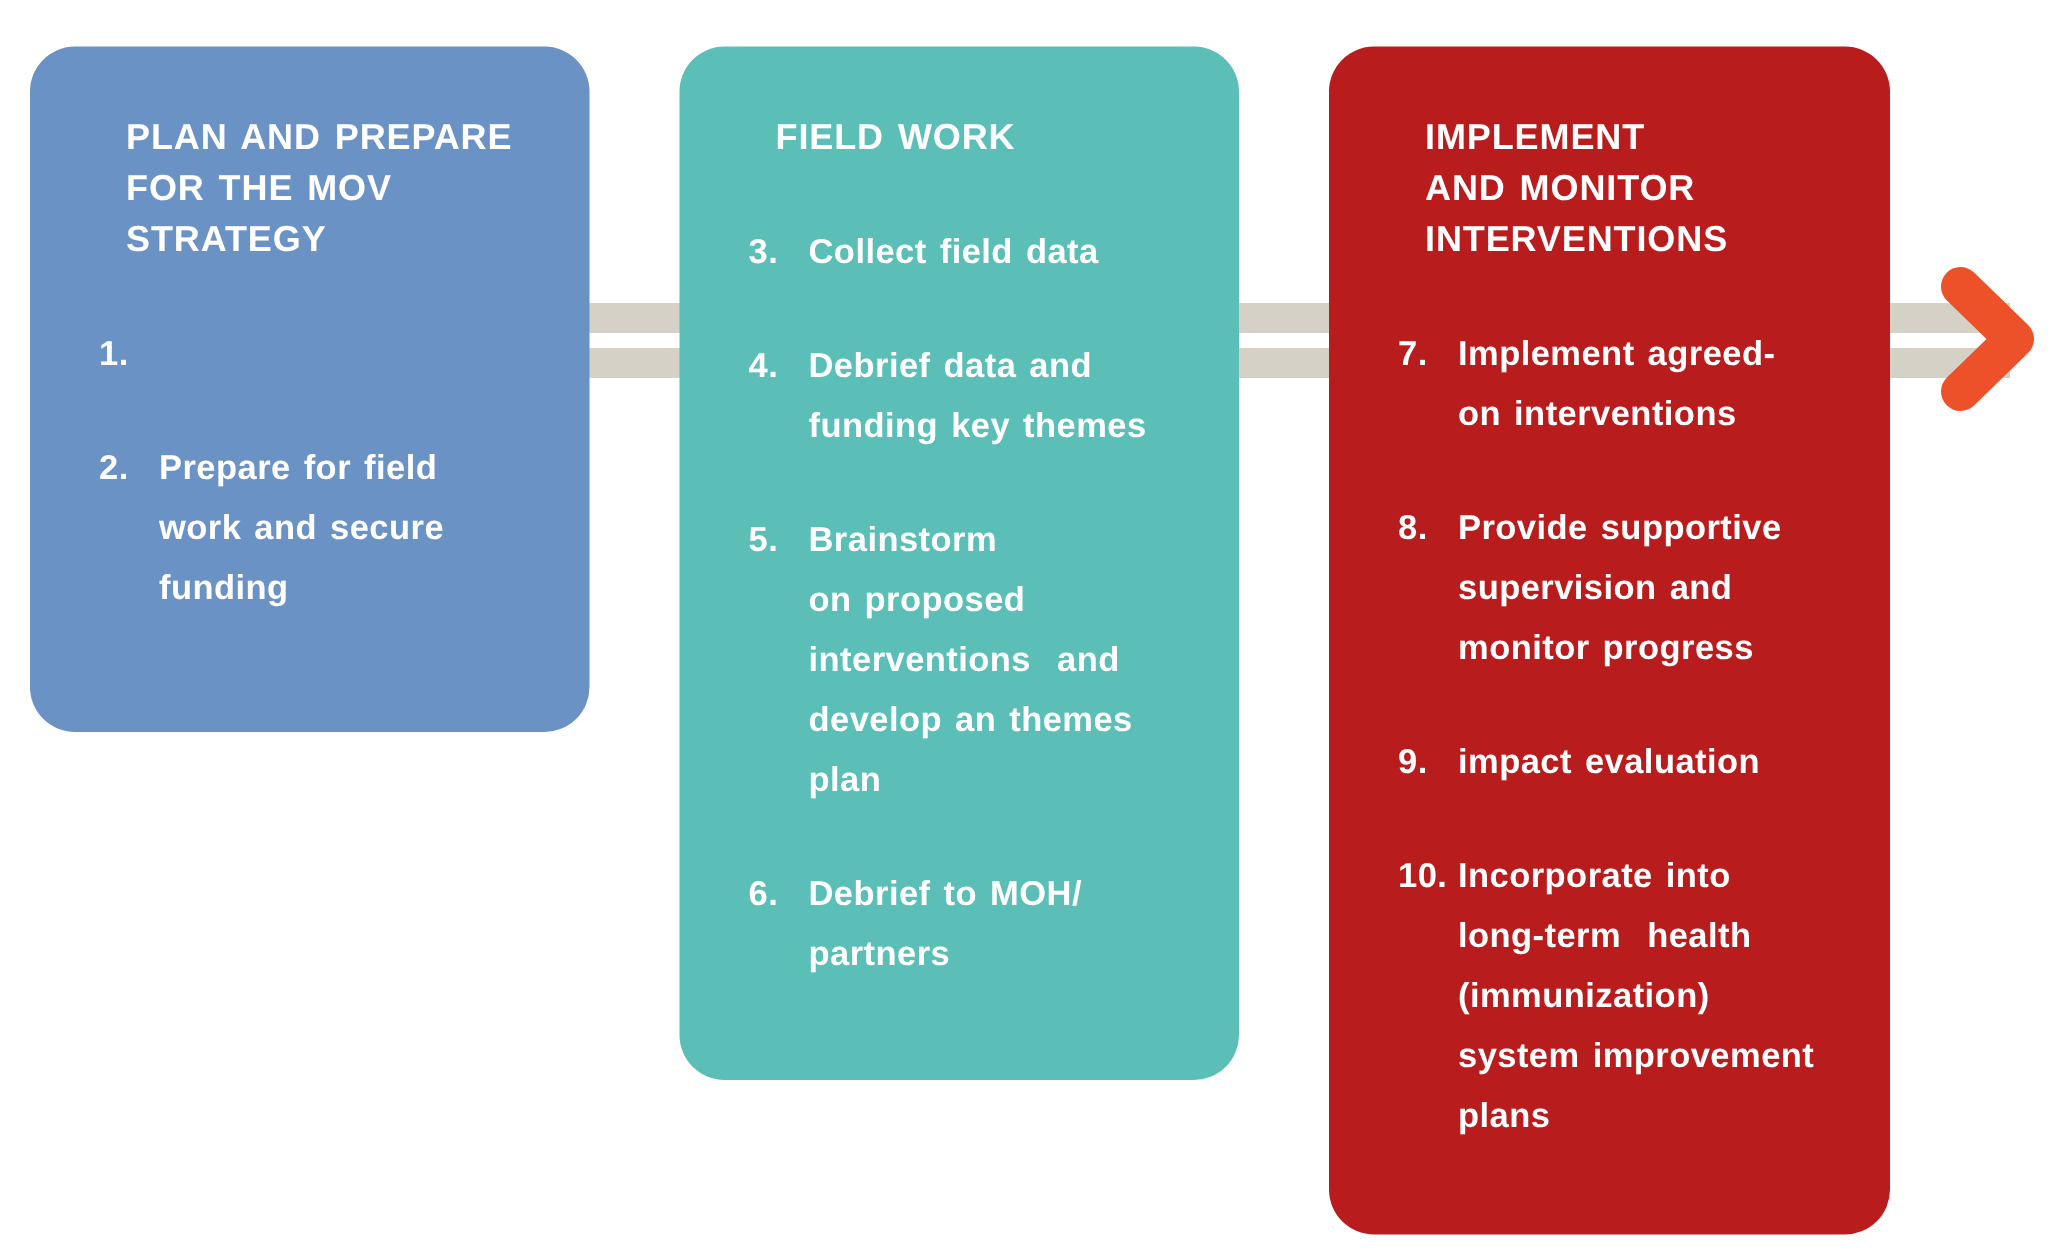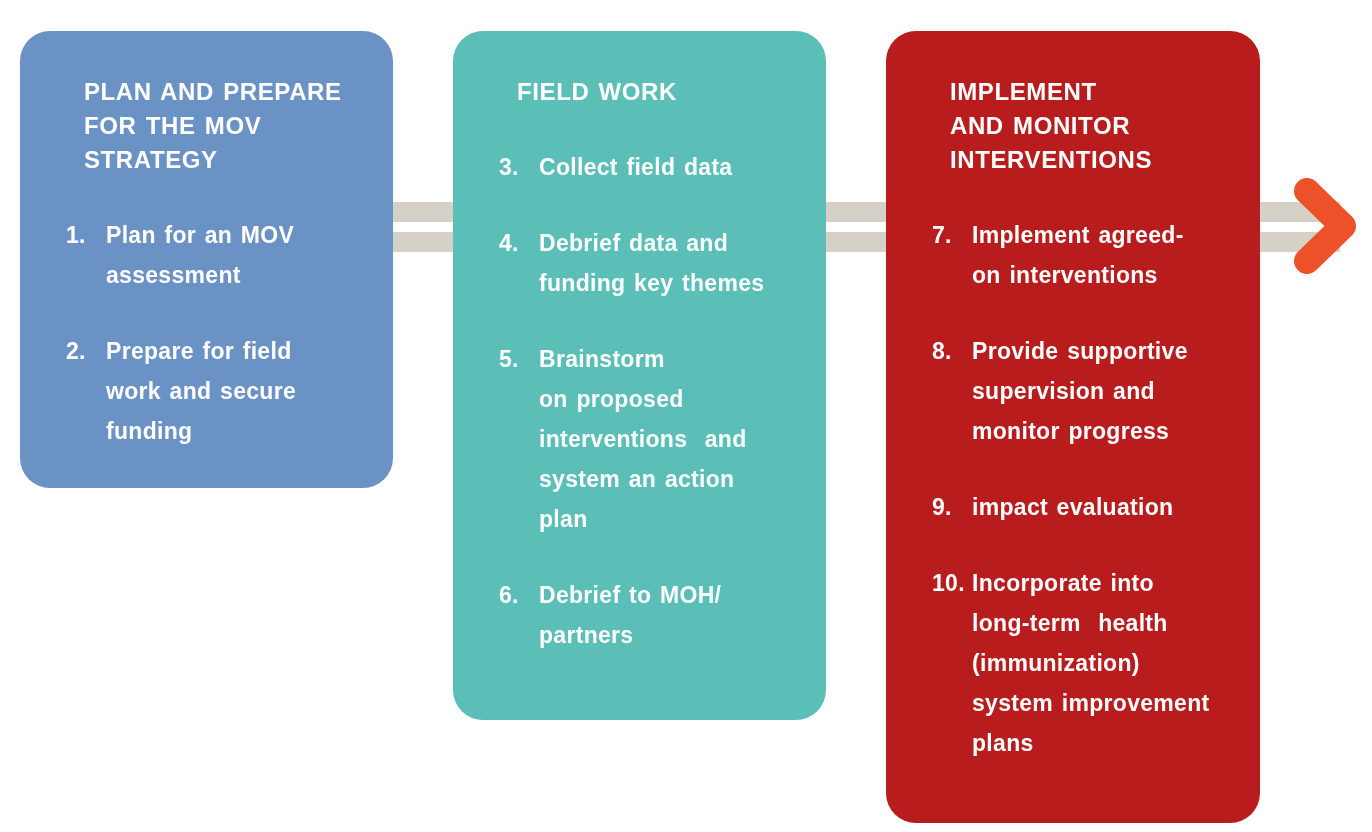--- a/index.html
+++ b/index.html
@@ -77,24 +77,20 @@
   </svg>
 
   <section class="box box-blue">
     <div class="phase-title">
       <div class="title-line">PLAN AND PREPARE</div>
       <div class="title-line">FOR THE MOV</div>
       <div class="title-line">STRATEGY</div>
     </div>
     <div class="step">
       <span class="step-num">1.</span>
-      <div class="step-lines">
-        <div class="line">Plan for an MOV</div>
-        <div class="line">assessment</div>
-      </div>
     </div>
     <div class="step">
       <span class="step-num">2.</span>
       <div class="step-lines">
         <div class="line">Prepare for field</div>
         <div class="line">work and secure</div>
         <div class="line">funding</div>
       </div>
     </div>
   </section>
@@ -115,21 +111,21 @@
         <div class="line">Debrief data and</div>
         <div class="line">funding key themes</div>
       </div>
     </div>
     <div class="step">
       <span class="step-num">5.</span>
       <div class="step-lines">
         <div class="line">Brainstorm</div>
         <div class="line">on proposed</div>
         <div class="line">interventions  and</div>
-        <div class="line">system an action</div>
+        <div class="line">develop an themes</div>
         <div class="line">plan</div>
       </div>
     </div>
     <div class="step">
       <span class="step-num">6.</span>
       <div class="step-lines">
         <div class="line">Debrief to MOH/</div>
         <div class="line">partners</div>
       </div>
     </div>

